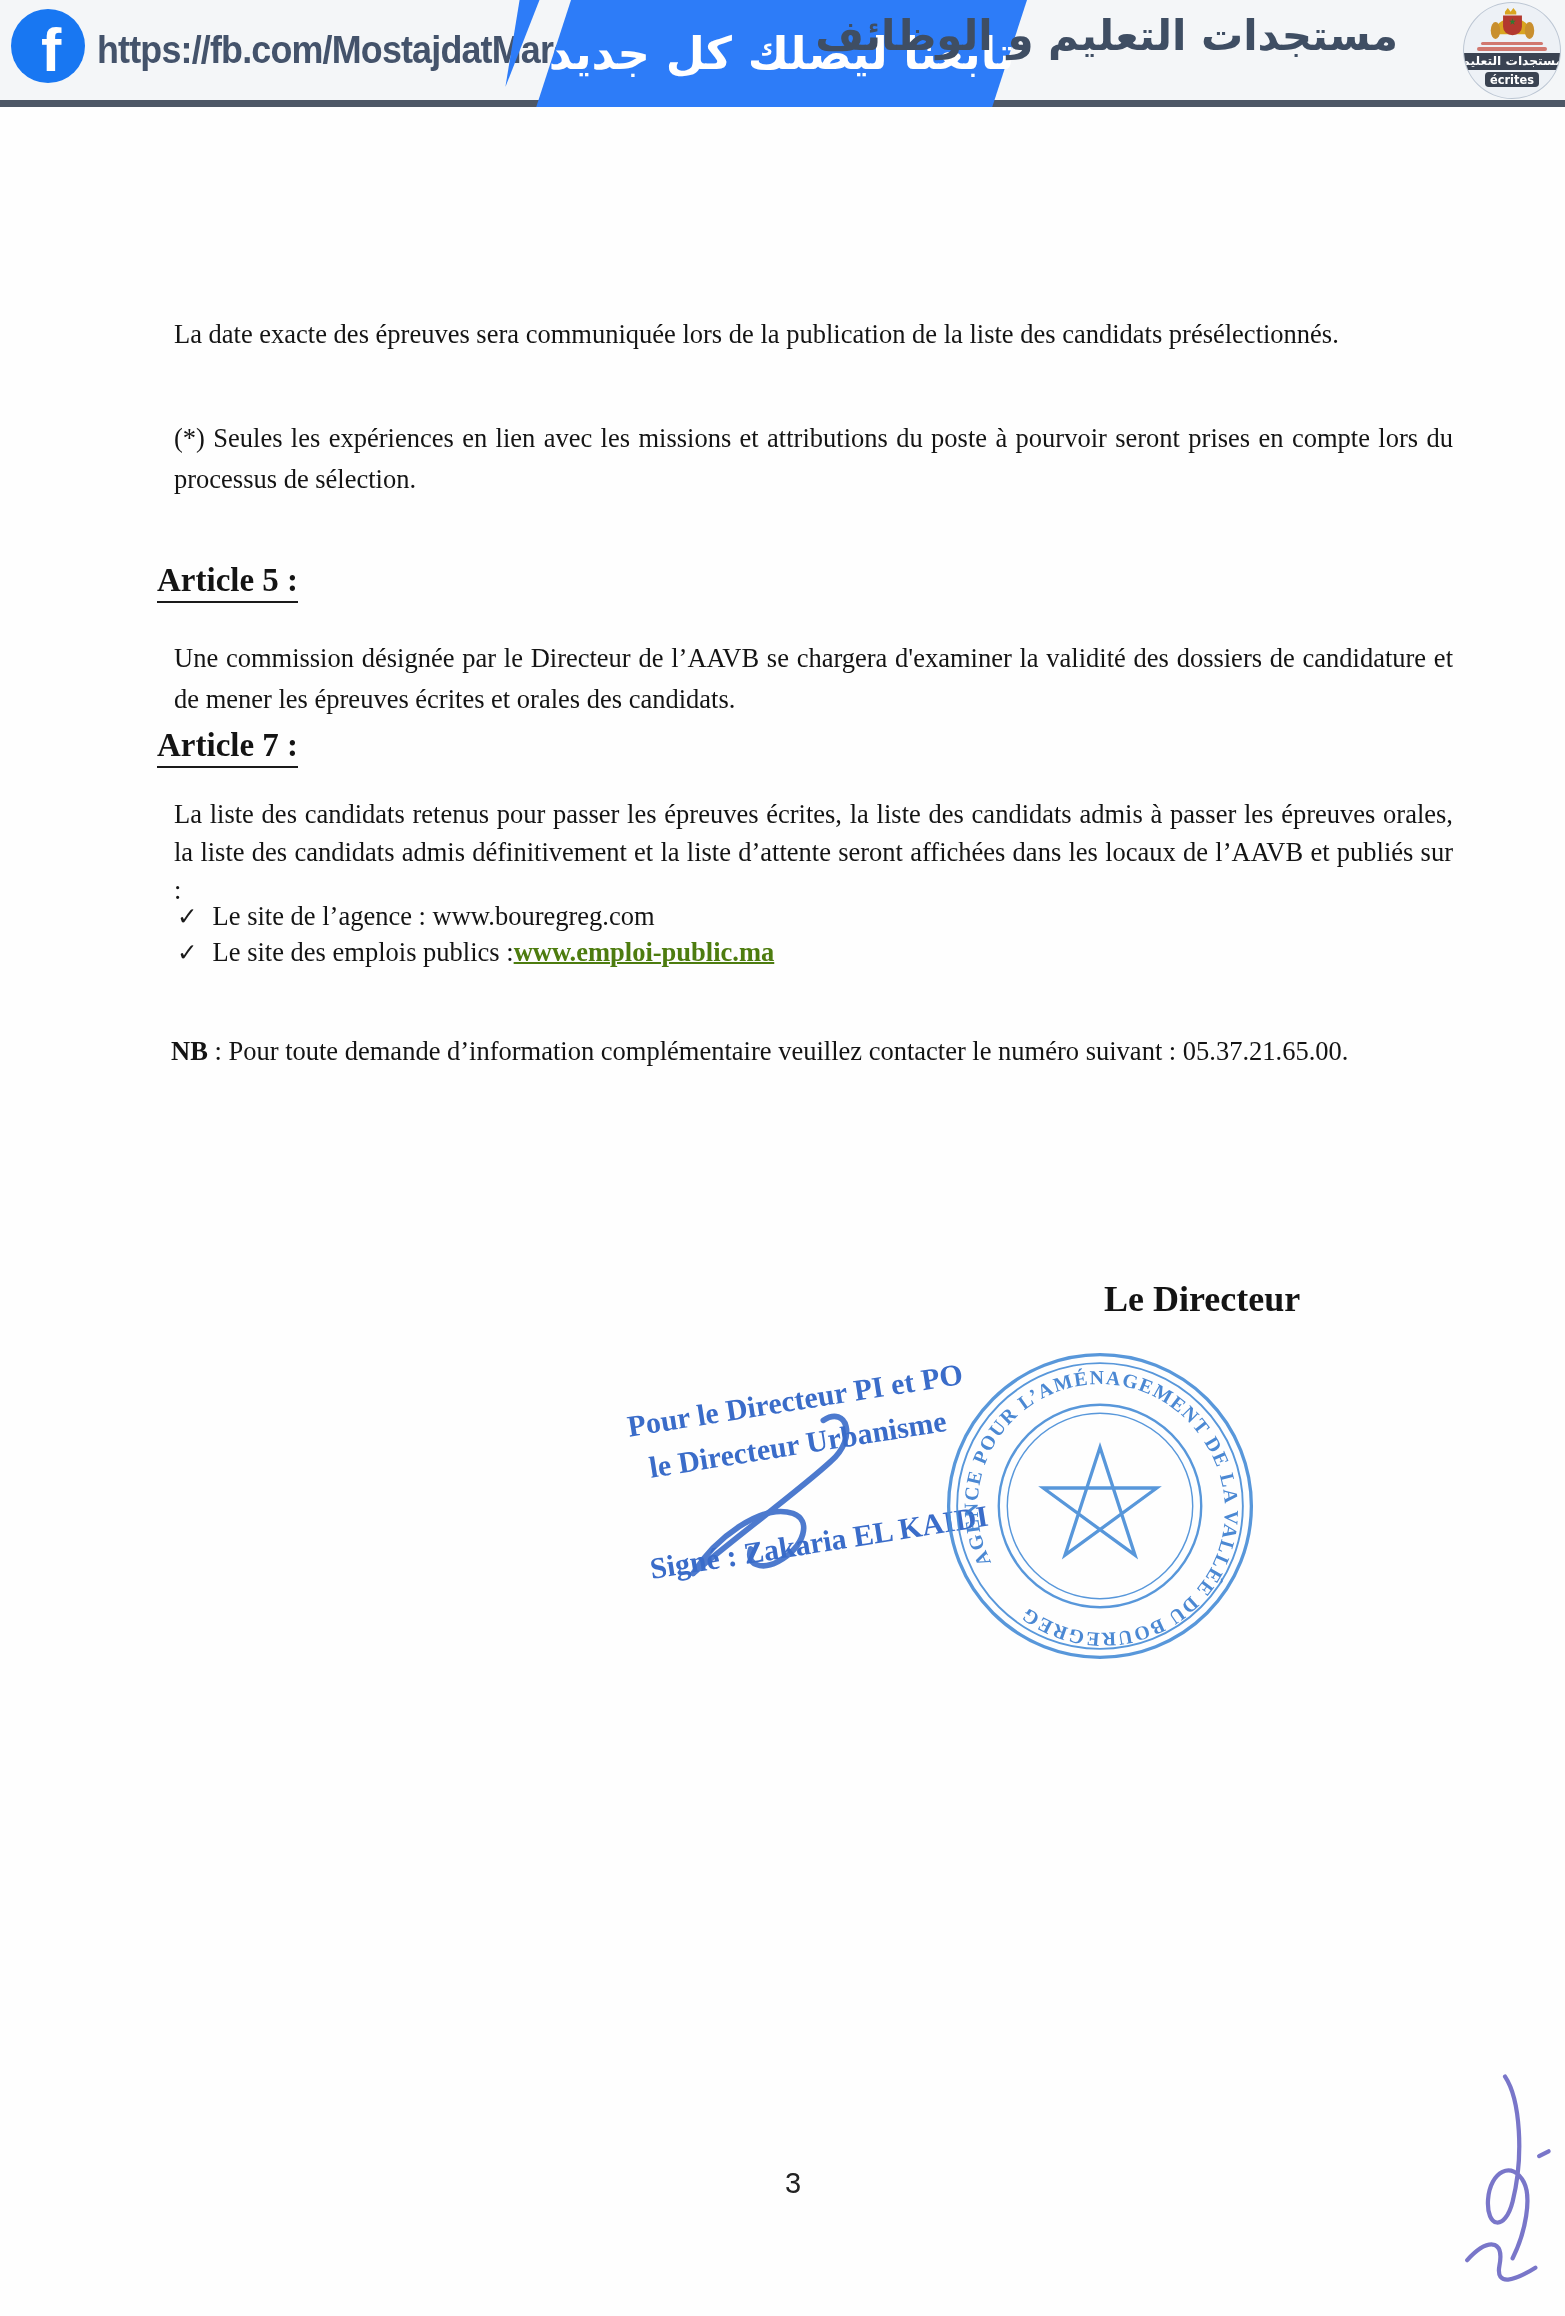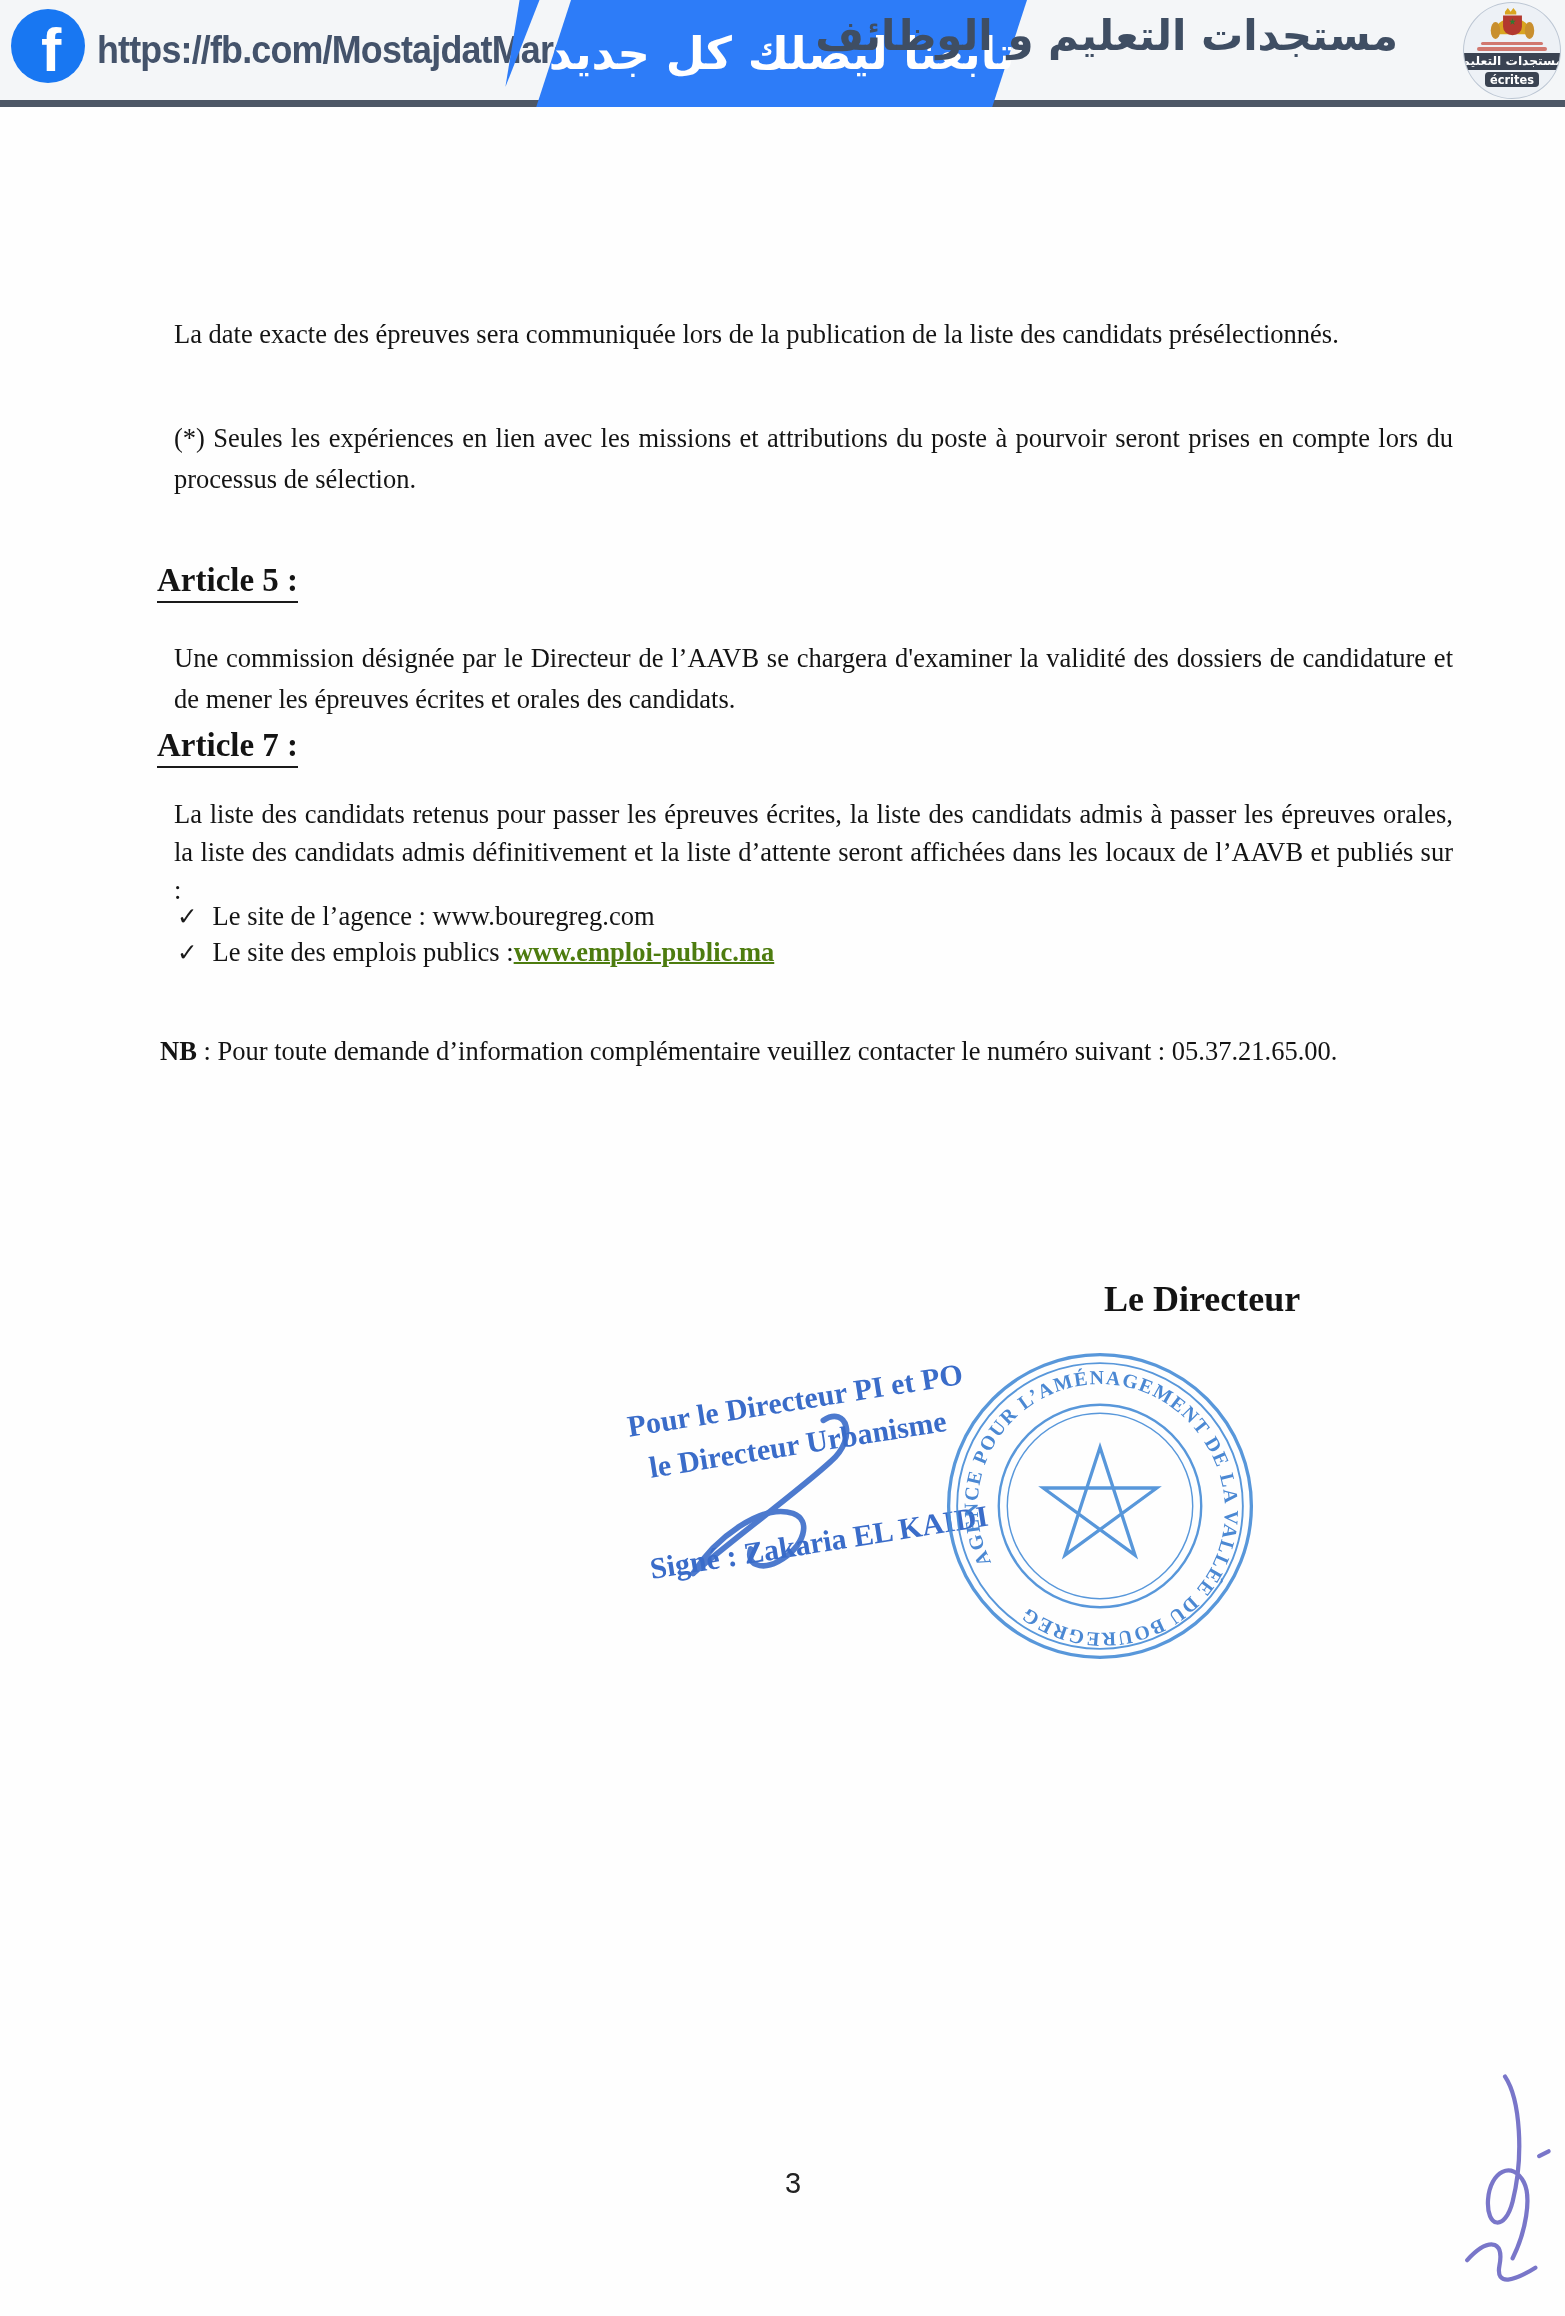--- a/index.html
+++ b/index.html
@@ -38,21 +38,21 @@
 
   
   .doc p{margin:17px;position:absolute;font-size:26.5px;line-height:41px;text-align:justify;}
   .w{width:1279px;left:157px;}
   .article-head{position:absolute;left:157px;font-size:33px;font-weight:bold;
                 border-bottom:2.8px solid #1a1a1a;padding-bottom:1.9px;}
   .check-list{position:absolute;left:177px;top:901px;}
   .check-row{display:flex;align-items:baseline;height:36px;font-size:26.5px;}
   .check-glyph{font-family:"DejaVu Sans",sans-serif;font-size:24.6px;margin-right:15px;color:#1a1a1a;}
   .ext-link{color:#4d7c0f;text-decoration:underline;text-decoration-thickness:1.9px;font-weight:bold;}
-  .nb-line{position:absolute;left:160px;top:1036px;font-size:26.5px;text-align:center;}
+  .nb-line{position:absolute;left:171px;top:1036px;font-size:26.5px;text-align:center;}
   .nb-label{font-weight:bold;}
   .directeur{position:absolute;left:1104px;top:1278px;font-size:36px;font-weight:bold;}
   .pagenum{position:absolute;left:785px;top:2167px;font-family:"Liberation Sans","DejaVu Sans",sans-serif;
            font-size:29px;color:#222;}
 
   
   .stamp-text{position:absolute;left:625px;top:1410px;width:530px;height:218px;
               transform:rotate(-9deg);transform-origin:top left;color:#3a6cc9;font-weight:bold;}
   .stamp-line{position:absolute;font-size:30px;white-space:nowrap;}
   .stamp-seal{position:absolute;left:942px;top:1348px;opacity:.92;}

